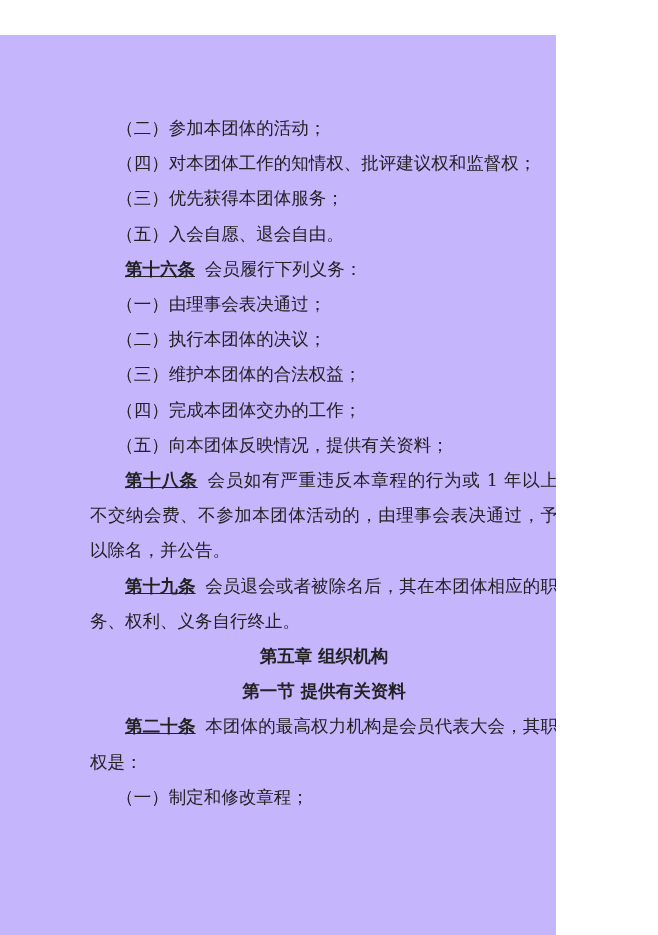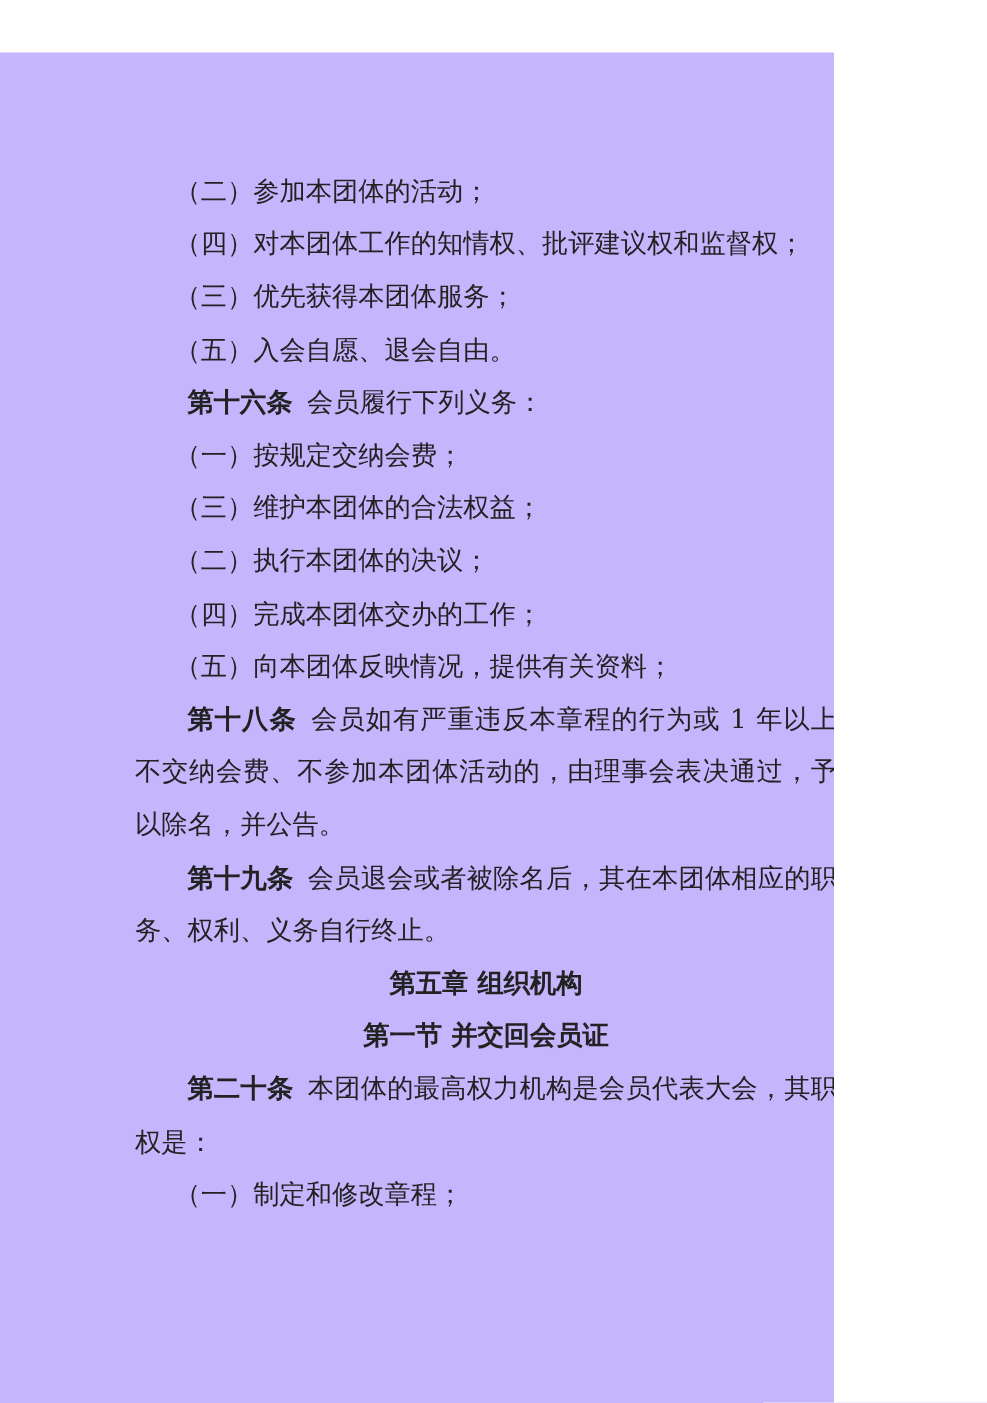--- a/index.html
+++ b/index.html
@@ -41,37 +41,38 @@
     text-indent: 2em;
   }
   p.chapter, p.section {
     text-align: center;
     font-weight: bold;
     text-indent: 0;
   }
   .num {
     font-weight: bold;
     margin-right: 0.55em;
+    text-decoration: underline;
   }
 </style>
 </head>
 <body style="background: rgb(255, 255, 255);">
 
 <div class="page">
   <div class="content" id="doc-content" style="color: rgb(34, 34, 34);">
       <p class="item">（二）参加本团体的活动；</p>
       <p class="item">（四）对本团体工作的知情权、批评建议权和监督权；</p>
       <p class="item">（三）优先获得本团体服务；</p>
       <p class="item">（五）入会自愿、退会自由。</p>
       <p class="article"><span class="num">第十六条</span><span>会员履行下列义务：</span></p>
-      <p class="item">（一）按规定交纳会费；</p>
+      <p class="item">（一）由理事会表决通过；</p>
+      <p class="item">（二）执行本团体的决议；</p>
       <p class="item">（三）维护本团体的合法权益；</p>
-      <p class="item">（二）执行本团体的决议；</p>
       <p class="item">（四）完成本团体交办的工作；</p>
       <p class="item">（五）向本团体反映情况，提供有关资料；</p>
       <p class="article"><span class="num">第十八条</span><span>会员如有严重违反本章程的行为或 1 年以上不交纳会费、不参加本团体活动的，由理事会表决通过，予以除名，并公告。</span></p>
       <p class="article"><span class="num">第十九条</span><span>会员退会或者被除名后，其在本团体相应的职务、权利、义务自行终止。</span></p>
       <p class="chapter">第五章 组织机构</p>
-      <p class="section">第一节 并交回会员证</p>
+      <p class="section">第一节 提供有关资料</p>
       <p class="article"><span class="num">第二十条</span><span>本团体的最高权力机构是会员代表大会，其职权是：</span></p>
       <p class="item">（一）制定和修改章程；</p>
     </div>
 </div>
 
 </body></html>

